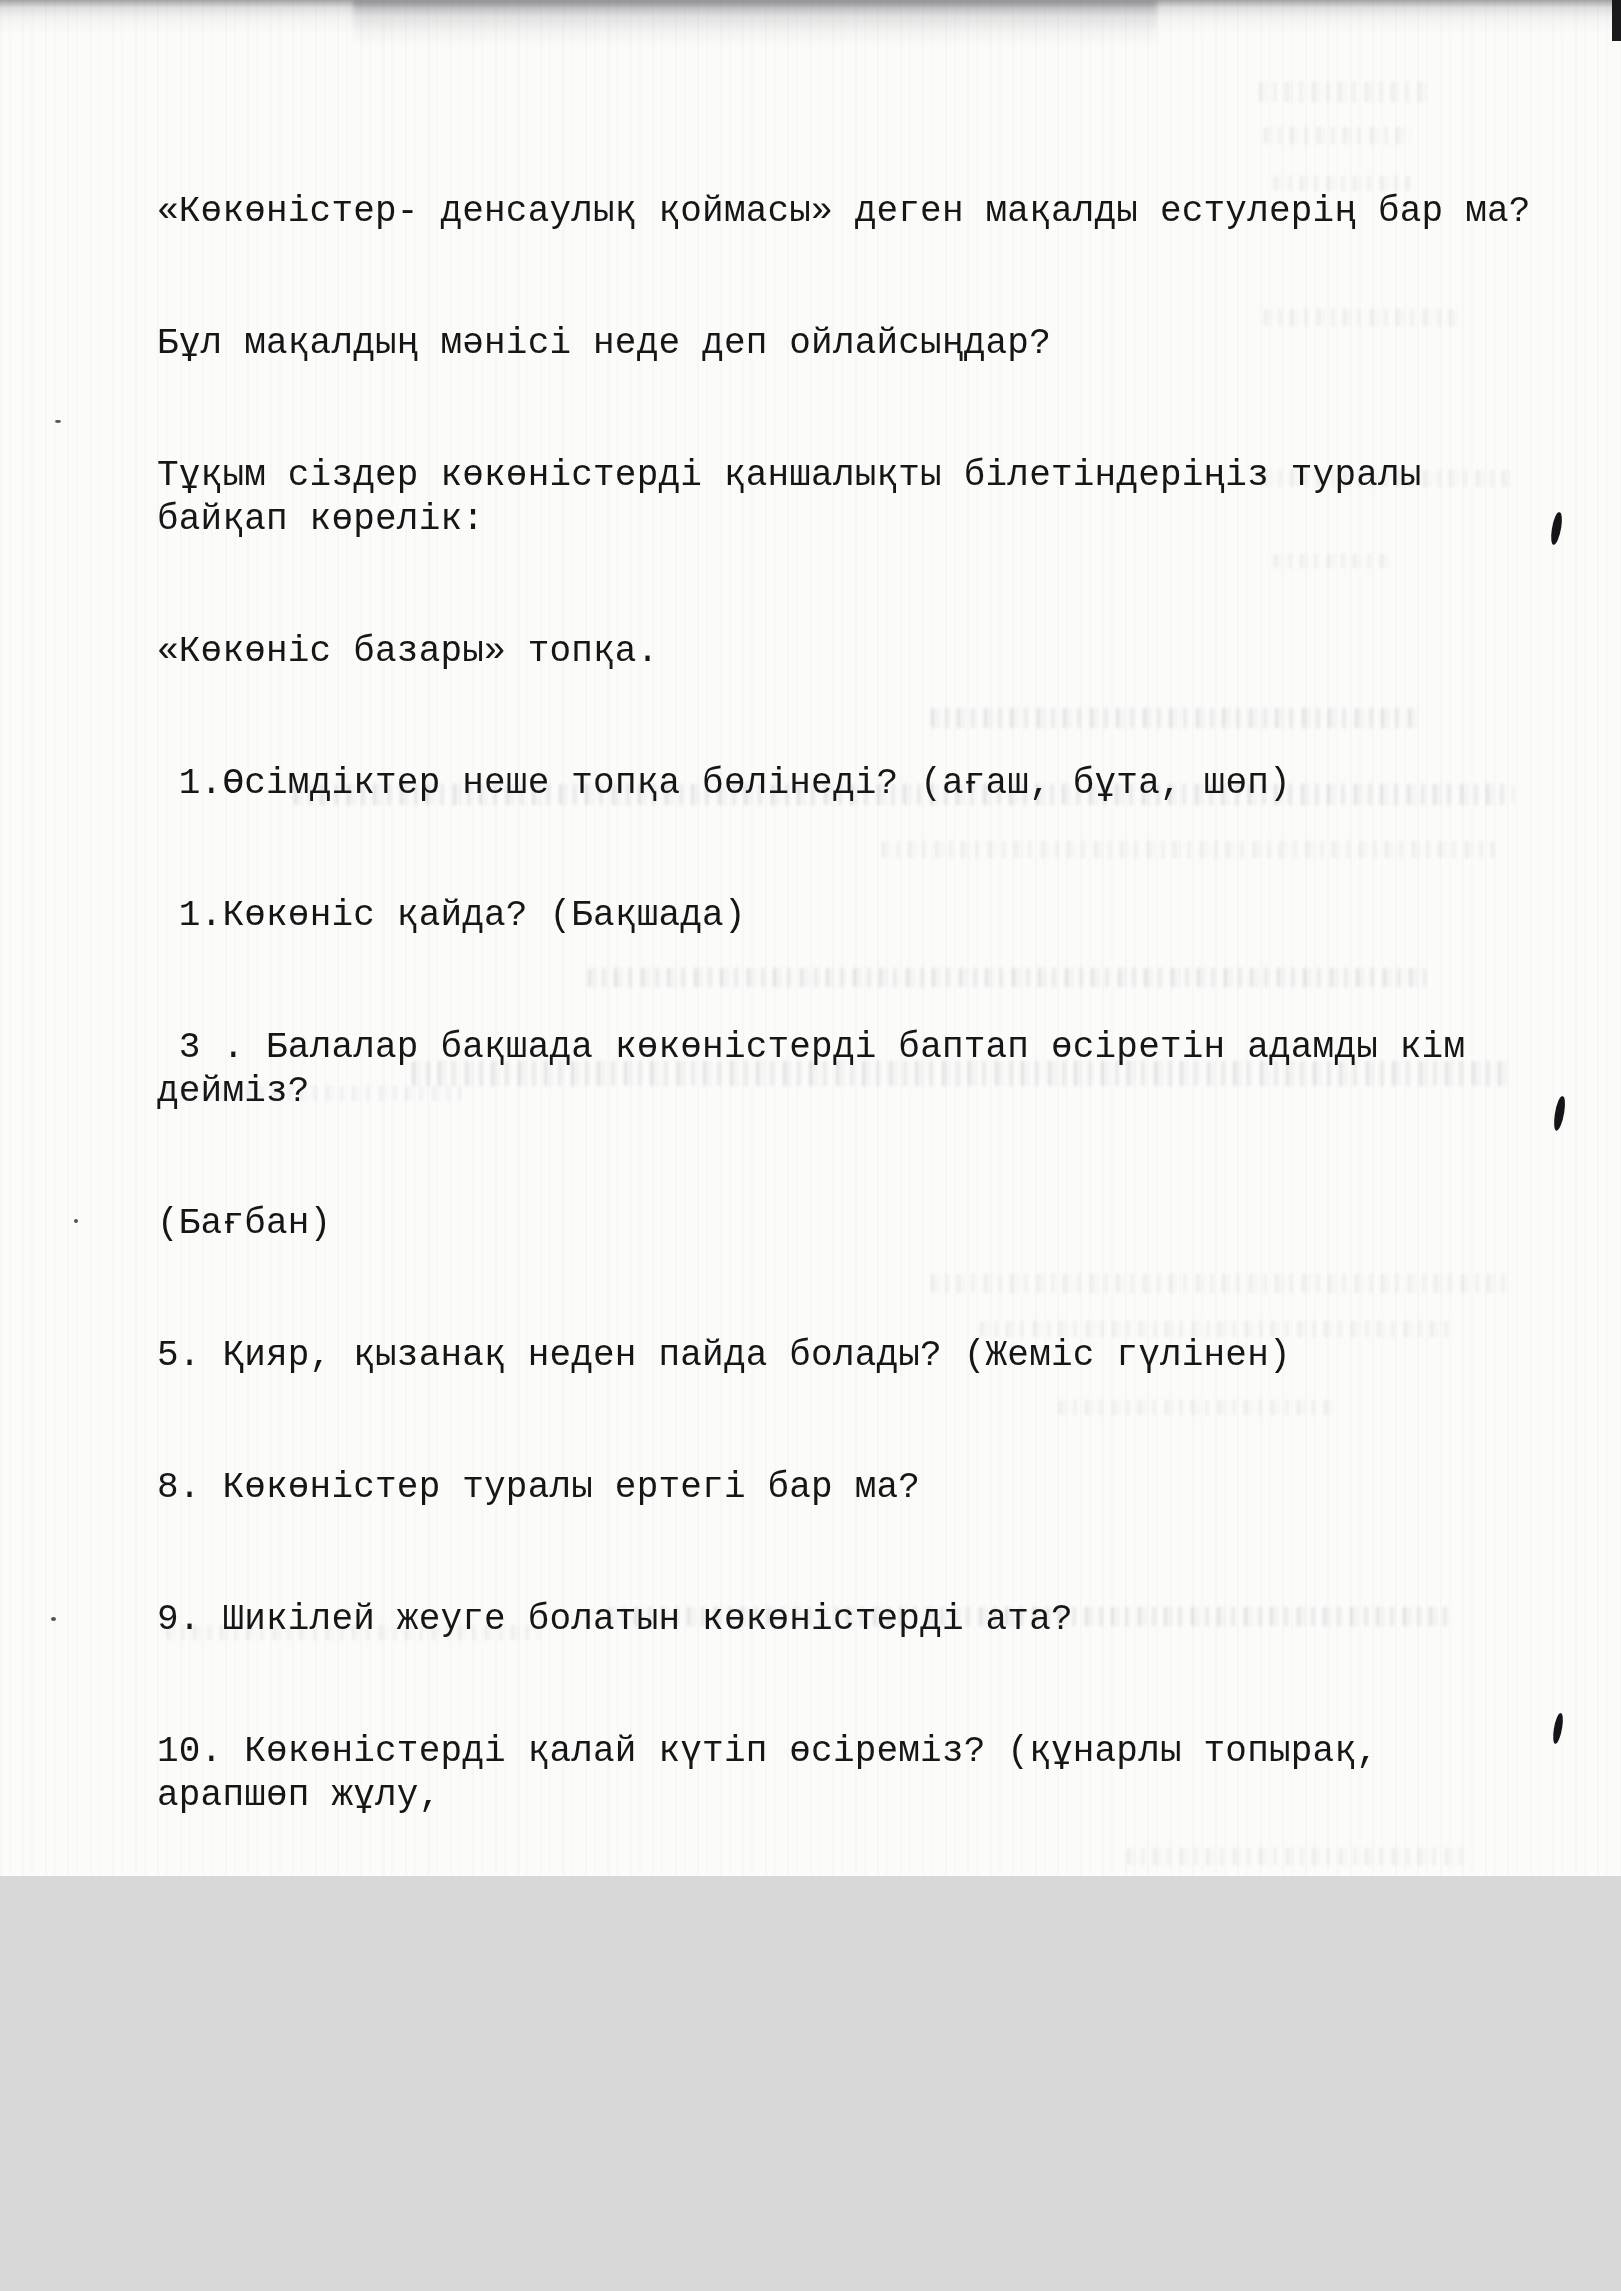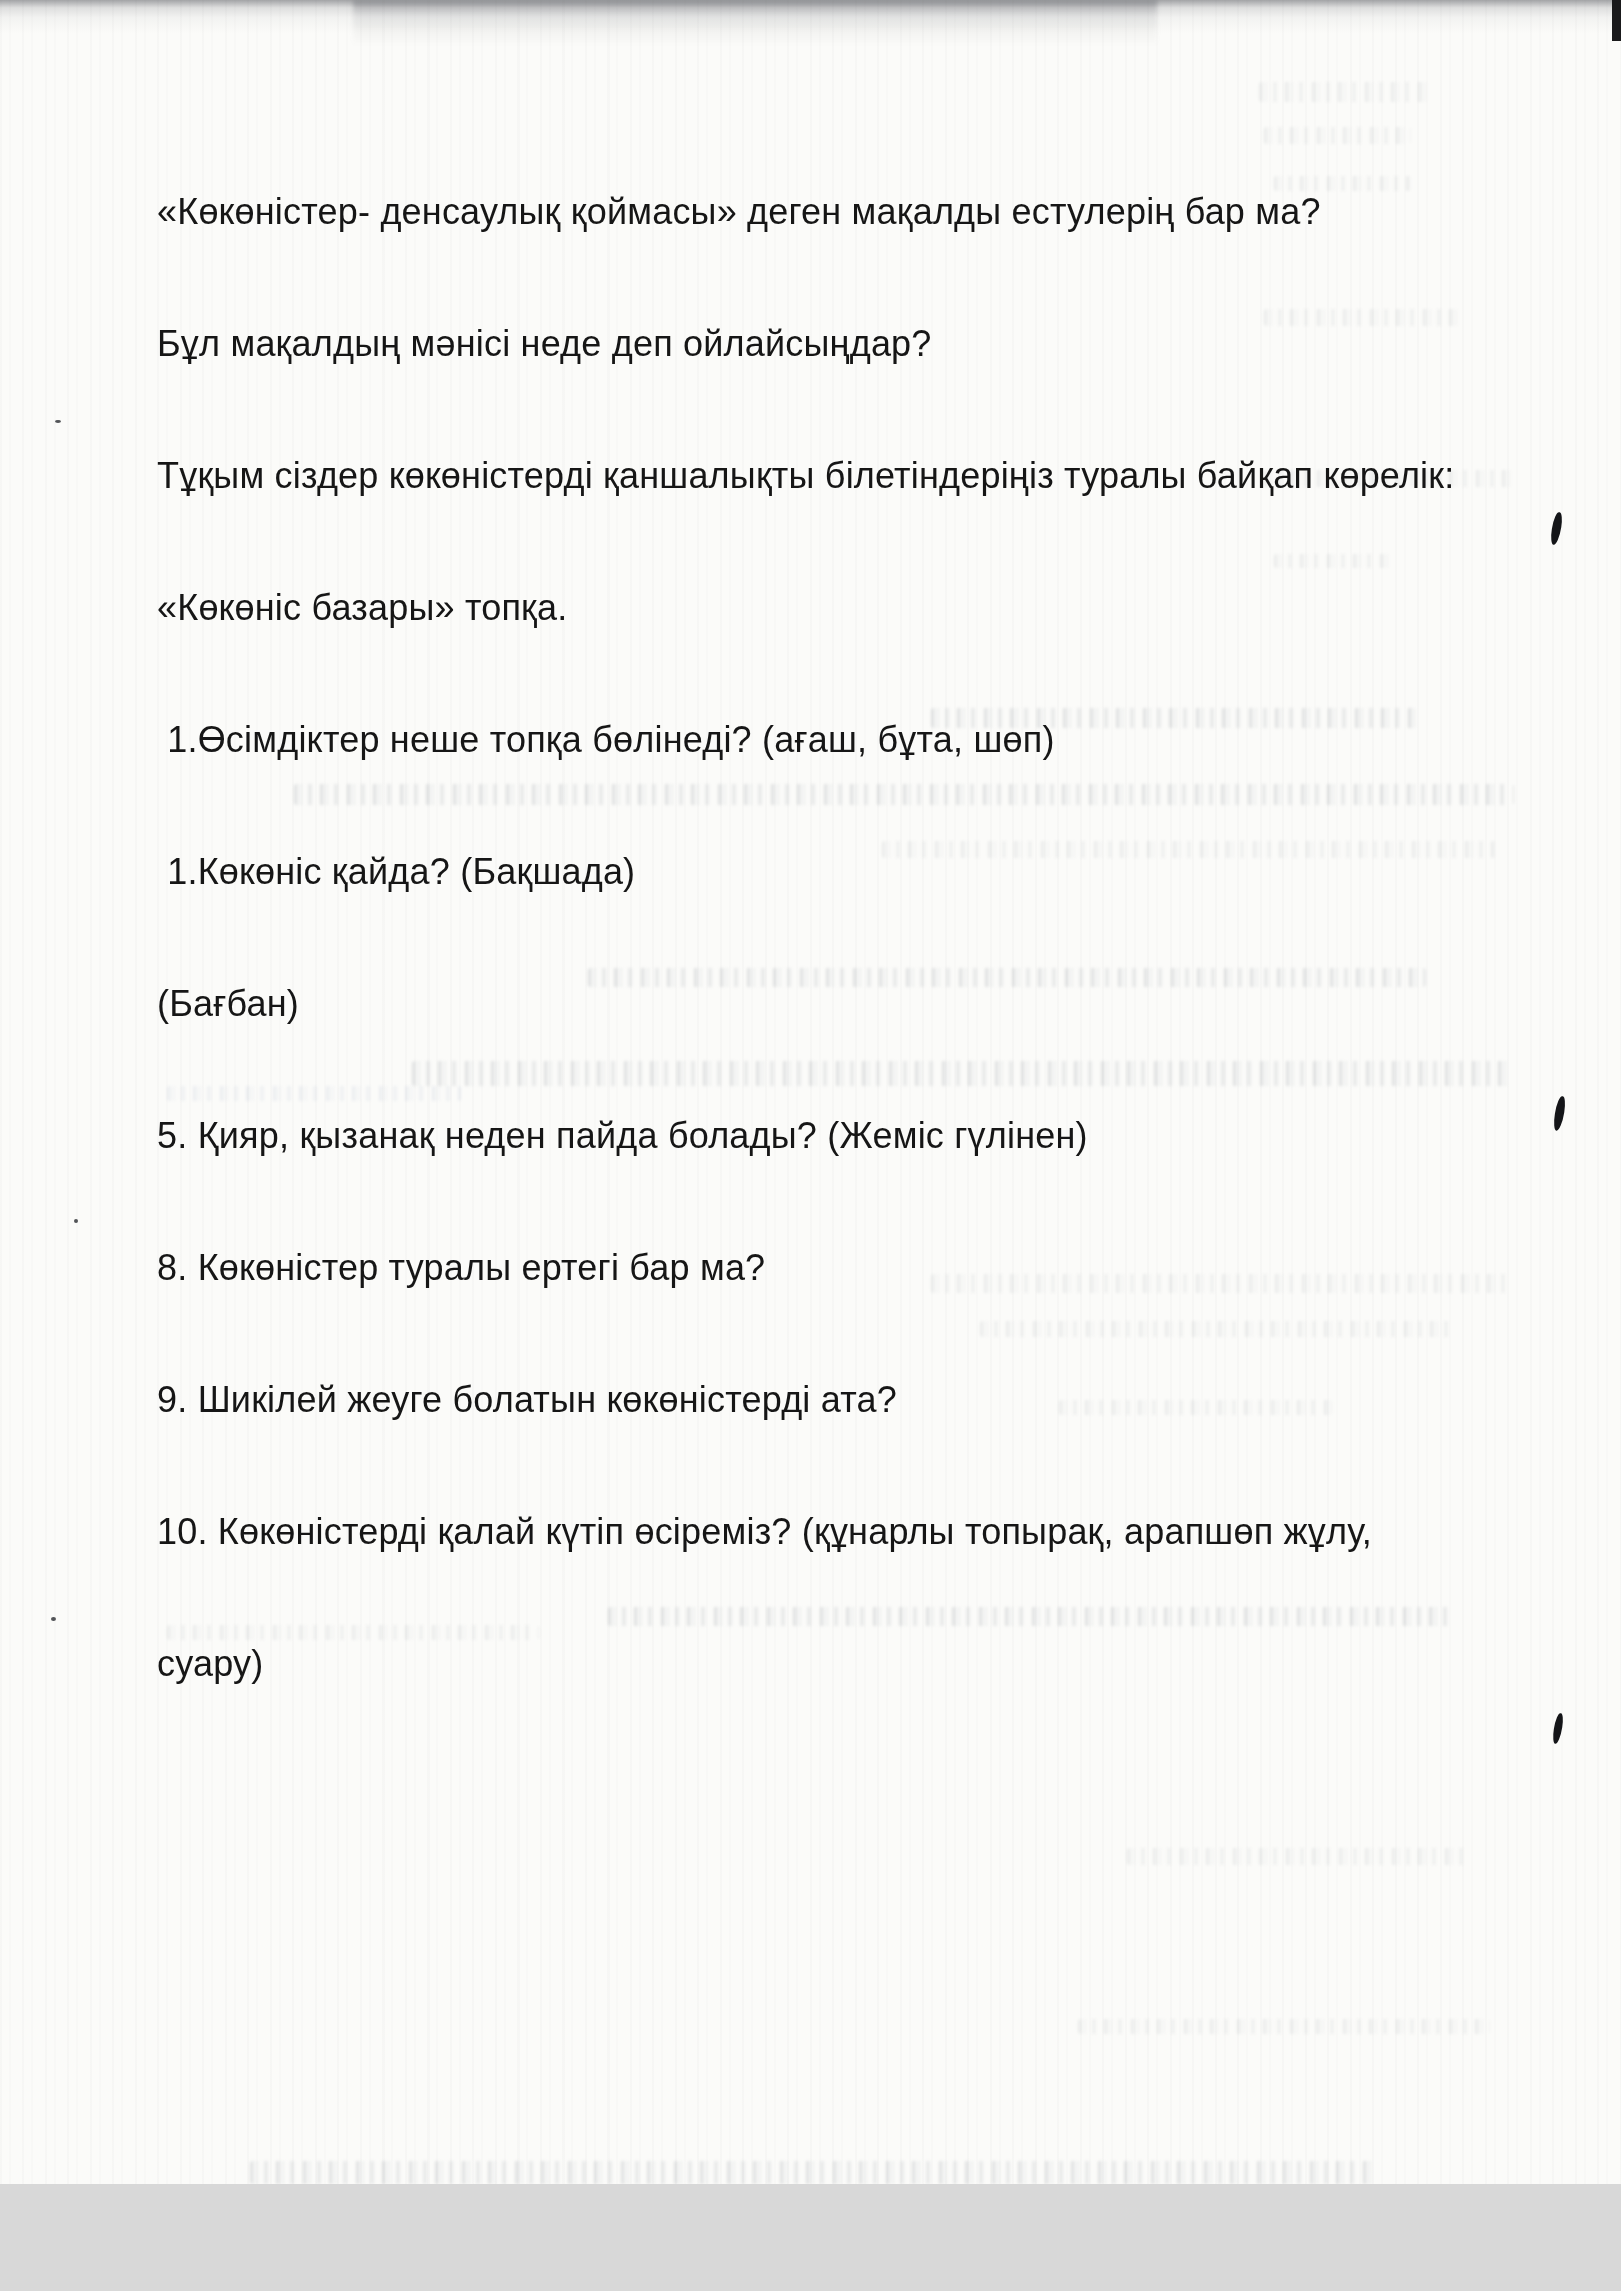--- a/index.html
+++ b/index.html
@@ -3,24 +3,24 @@
 <meta charset="utf-8">
 <style>
   :root {
     --paper: #fbfbf9;
     --ink: #161616;
   }
   html, body { margin: 0; padding: 0; background: #d8d8d8; }
   .page {
     position: relative;
     width: 1621px;
-    height: 2184px;
+    height: 1876px;
     background: var(--paper);
     overflow: hidden;
-    font-family: Liberation Sans, sans-serif;
+    font-family: Liberation Mono, monospace;
   }
   
   .scan-texture {
     position: absolute; inset: 0;
     background: repeating-linear-gradient(90deg,
       rgba(60,60,70,0.025) 0 2px,
       rgba(0,0,0,0) 2px 8.8px,
       rgba(60,60,70,0.015) 8.8px 10.8px,
       rgba(0,0,0,0) 10.8px 22.5px);
     pointer-events: none;
@@ -126,20 +126,21 @@
   <div class="dot" style="left:1439px; top:2272px; width:4.9px; height:5.9px;"></div>
   <div class="dot" style="left:1286px; top:2270px; width:2.9px; height:2.9px;"></div>
 
   <div class="textblock">
     <div class="ln">«Көкөністер- денсаулық қоймасы» деген мақалды естулерің бар ма?</div>
     <div class="ln">Бұл мақалдың мәнісі неде деп ойлайсыңдар?</div>
     <div class="ln">Тұқым сіздер көкөністерді қаншалықты білетіндеріңіз туралы байқап көрелік:</div>
     <div class="ln">«Көкөніс базары» топқа.</div>
     <div class="ln"> 1.Өсімдіктер неше топқа бөлінеді? (ағаш, бұта, шөп)</div>
     <div class="ln"> 1.Көкөніс қайда? (Бақшада)</div>
+    <div class="ln"> 3 . Балалар бақшада көкөністерді баптап өсіретін адамды кім дейміз?</div>
     <div class="ln">(Бағбан)</div>
     <div class="ln">5. Қияр, қызанақ неден пайда болады? (Жеміс гүлінен)</div>
     <div class="ln">8. Көкөністер туралы ертегі бар ма?</div>
     <div class="ln">9. Шикілей жеуге болатын көкөністерді ата?</div>
     <div class="ln">10. Көкөністерді қалай күтіп өсіреміз? (құнарлы топырақ, арапшөп жұлу,</div>
     <div class="ln">суару)</div>
     
     
     
     

